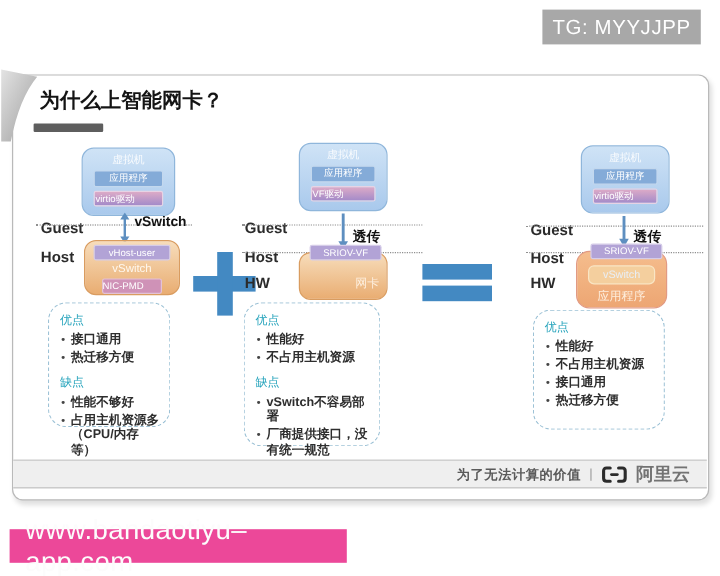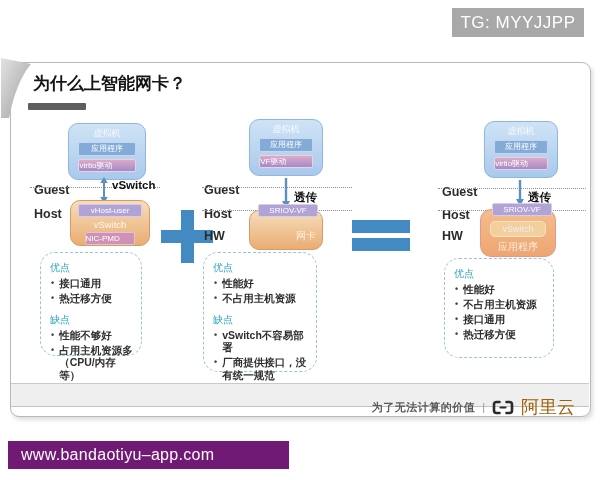--- a/index.html
+++ b/index.html
@@ -42,27 +42,27 @@
 
   
   .listbox{border:1.6px dashed #9dc2d6;border-radius:15px;box-sizing:border-box;padding:8px 8px 6px 9px;}
   .h-teal{color:#27a4bc;font-weight:normal;font-size:10px;line-height:13px;}
   .li{display:flex;gap:5px;margin:2.5px 0 0 1px;font-size:10.5px;line-height:12.5px;color:#2e2e2e;font-weight:bold;}
   .li .dot{font-size:9px;line-height:12px;color:#444;}
   .mt{margin-top:9px;}
 
   
   .footer-strip{background:#efefef;border-top:1px solid #c9c9c9;border-bottom:1px solid #c2c2c2;box-sizing:border-box;}
-  .footer-inner{position:absolute;right:14px;top:12px;height:100%;display:flex;align-items:center;gap:7px;}
+  .footer-inner{position:absolute;right:14px;top:0;height:100%;display:flex;align-items:center;gap:7px;}
   .slogan{font-size:11px;font-weight:bold;color:#5a5a5a;letter-spacing:.5px;}
   .fsep{color:#9a9a9a;font-size:11px;}
-  .brand{font-size:18px;font-weight:normal;color:#a16207;}
-
-  
-  .sitebar{background:#701a75;color:#fcfcfc;font-size:16px;display:flex;align-items:center;padding-left:13px;letter-spacing:.3px;text-align:center;}
+  .brand{font-size:15px;font-weight:bold;color:#737373;}
+
+  
+  .sitebar{background:#ec4899;color:#fcfcfc;font-size:23px;display:flex;align-items:center;padding-left:13px;letter-spacing:.3px;}
 </style>
 </head>
 <body>
 
 <div id="canvas">
 
   <div class="abs tgbox" style="left:452px;top:8px;width:132px;height:29px">TG: MYYJJPP</div>
 
   <div class="abs slide" style="left:10px;top:62px;width:579px;height:353px"></div>
 

